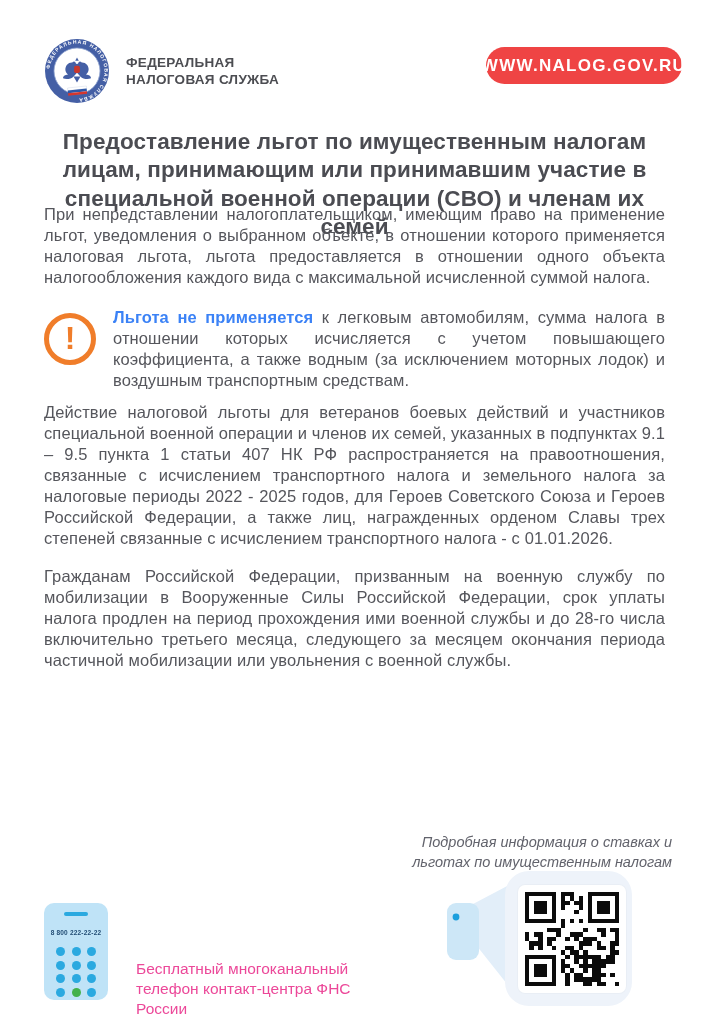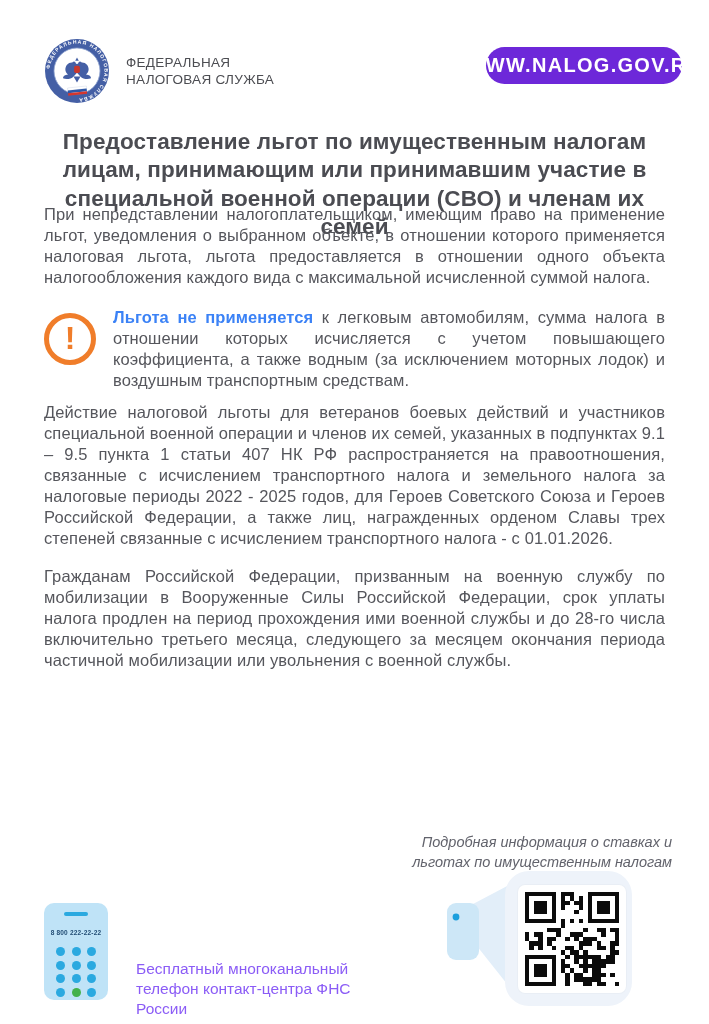--- a/index.html
+++ b/index.html
@@ -8,28 +8,28 @@
     position:relative; width:709px; height:1024px; margin:0 auto;
     background:#ffffff; overflow:hidden;
     font-family:"Liberation Sans","DejaVu Sans",sans-serif;
     color:#55565c;
   }
   
   .header { position:absolute; top:38px; left:44px; right:27px; height:72px; }
   .emblem { position:absolute; left:0; top:0; width:66px; height:66px; }
   .wordmark {
     position:absolute; left:82px; top:16px;
-    font-size:13.5px; font-weight:normal; line-height:1.28;
+    font-size:13.5px; font-weight:bold; line-height:1.28;
     letter-spacing:.3px; color:#4c4d52; text-transform:uppercase;
   }
   .site-pill {
     position:absolute; right:0; top:9px; width:196px; height:37px;
-    background:#6d28d9; border-radius:19px;
+    background:#ef4444; border-radius:19px;
     display:flex; align-items:center; justify-content:center;
-    color:#ffffff; font-size:20px; font-weight:bold; letter-spacing:1.3px;
+    color:#ffffff; font-size:17px; font-weight:bold; letter-spacing:1.3px;
     border:none; cursor:pointer;
   }
   
   .title {
     position:absolute; top:108px; left:30px; width:649px;
     text-align:center; font-size:22.5px; font-weight:bold;
     line-height:1.26; color:#4b4c52; letter-spacing:.1px;margin-top:20px;
   }
   
   .text-col { position:absolute; top:204px; left:44px; width:621px; }
@@ -74,21 +74,21 @@
     gap:4.5px 6.5px;
   }
   .keypad i { display:block; width:9px; height:9px; border-radius:50%; background:#2aa9e0; }
   .keypad i.green { background:#43b14b; }
   .phone-number {
     position:absolute; left:134px; top:920px;
     font-size:30px; font-weight:bold; color:#3b3c41; letter-spacing:.3px;
   }
   .phone-caption {
     position:absolute; left:136px; top:959px; width:260px;
-    font-size:15.5px; line-height:1.3; color:#8b5cf6;
+    font-size:15.5px; line-height:1.3; color:#ec4899;
   }
   .qr-callout { position:absolute; left:440px; top:855px; width:250px; height:160px; }
   .qr-box {
     position:absolute; left:518px; top:885px; width:108px; height:108px;
     background:#ffffff; border-radius:7px;
     display:flex; align-items:center; justify-content:center;
     box-shadow:0 0 0 1px rgba(0,0,0,0.02);
   }
   .qr-box svg { width:94px; height:94px; }
 </style>

